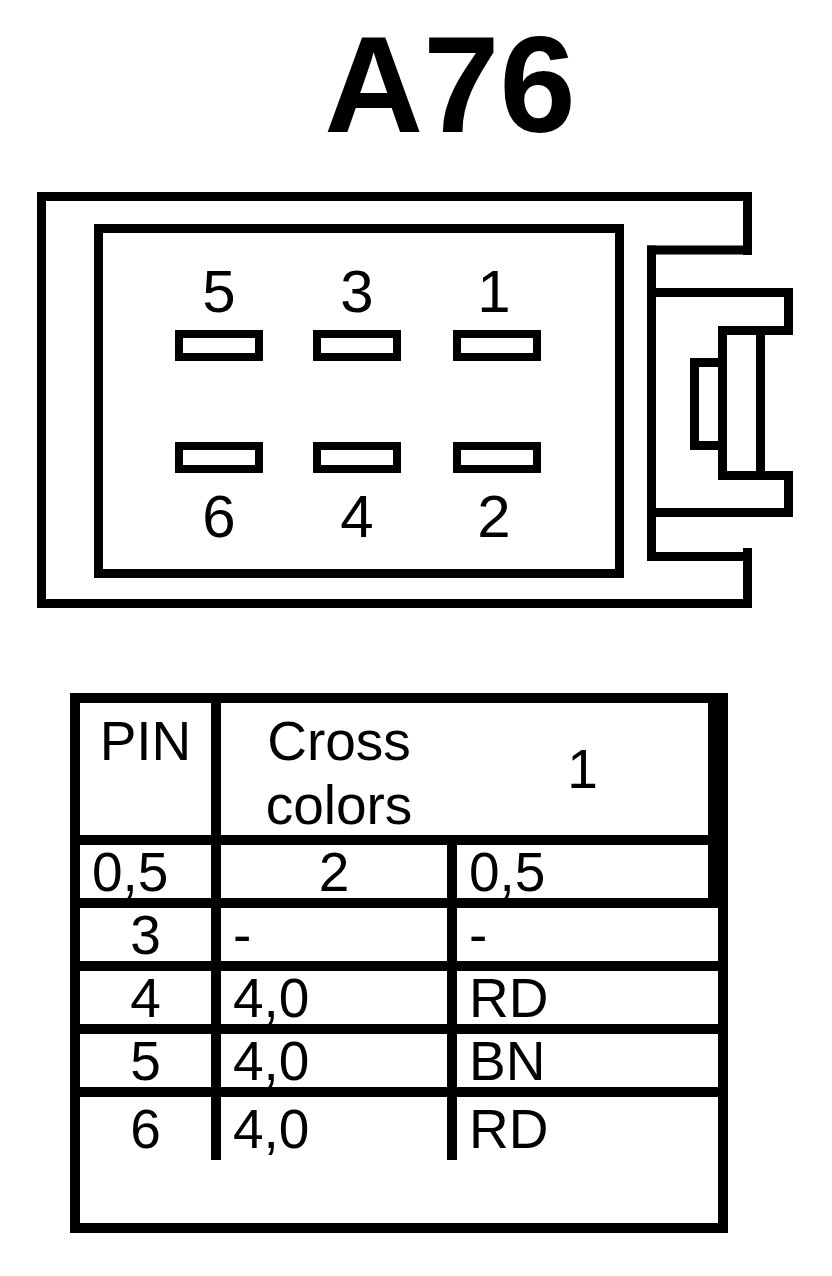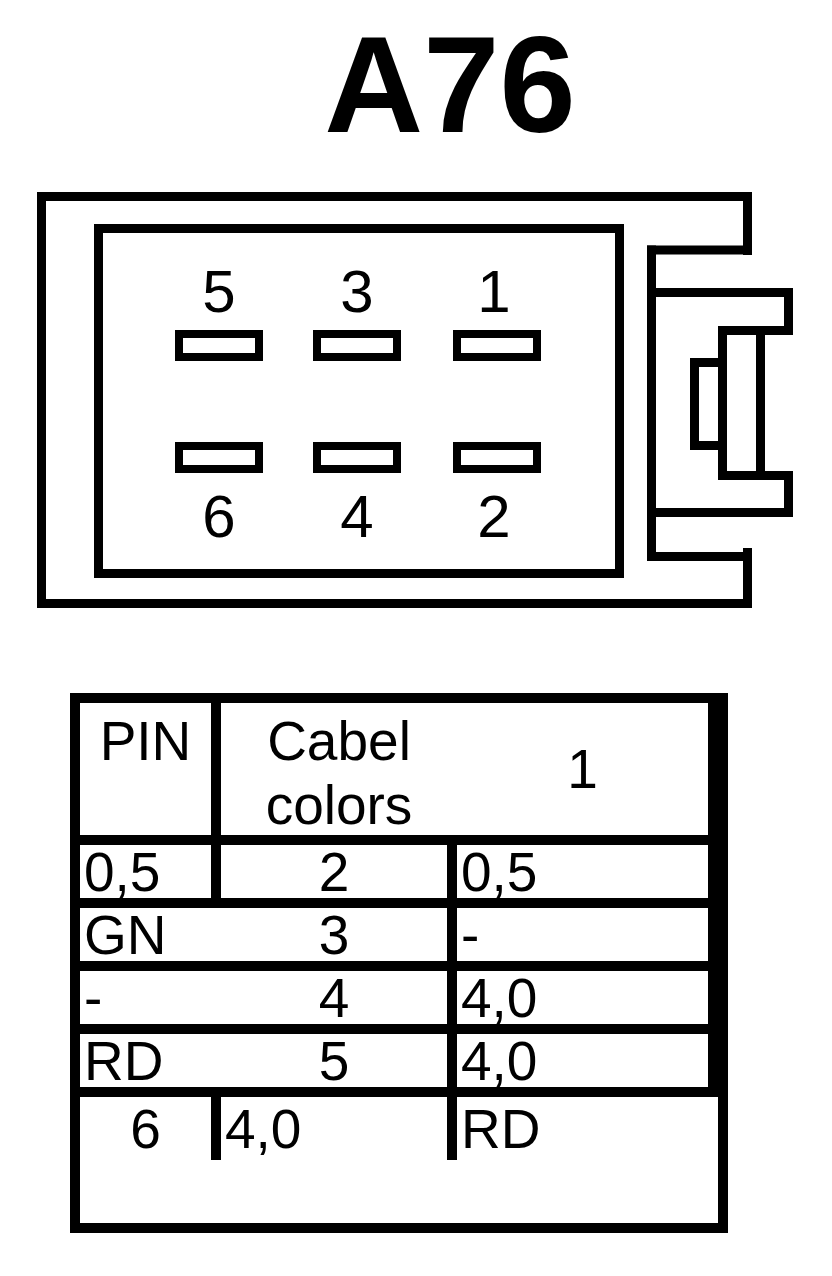--- a/index.html
+++ b/index.html
@@ -76,21 +76,21 @@
   .cell.hdr {
     text-align: center;
     padding-top: 6px;
     line-height: 64px;
   }
   .cell.data {
     display: flex;
     align-items: center;
   }
   .cell.data.c0 { justify-content: center; }
-  .cell.data.c1, .cell.data.c2 { padding-left: 4px; }
+  .cell.data.c1, .cell.data.c2 { padding-left: 12px; }
 </style>
 </head>
 <body>
 
 <div class="title">A76</div>
 
 <svg class="connector-svg" viewBox="0 0 832 1276" xmlns="http://www.w3.org/2000/svg">
 
   <g>
     <line x1="37" y1="196.5" x2="752" y2="196.5" stroke-width="9"></line>
@@ -133,36 +133,36 @@
     <line x1="788.5" y1="471" x2="788.5" y2="517" stroke-width="9"></line>
     <line x1="647" y1="512.5" x2="793" y2="512.5" stroke-width="9"></line>
     <line x1="647" y1="556.5" x2="752" y2="556.5" stroke-width="9"></line>
     <rect x="694.5" y="362.5" width="28" height="83" stroke-width="9"></rect>
   </g>
 </svg>
 
 <div class="pin-table">
 
   <div class="cell hdr c0">PIN</div>
-  <div class="cell hdr c2">Cabel colors</div>
+  <div class="cell hdr c2">Cross colors</div>
 
   <div class="cell data c0">1</div>
   <div class="cell data c1">0,5</div>
 
   <div class="cell data c0">2</div>
   <div class="cell data c1">0,5</div>
-  <div class="cell data c2">GN</div>
 
   <div class="cell data c0">3</div>
   <div class="cell data c1">-</div>
   <div class="cell data c2">-</div>
 
   <div class="cell data c0">4</div>
   <div class="cell data c1">4,0</div>
   <div class="cell data c2">RD</div>
 
   <div class="cell data c0">5</div>
   <div class="cell data c1">4,0</div>
+  <div class="cell data c2">BN</div>
 
   <div class="cell data c0 r6">6</div>
   <div class="cell data c1 r6">4,0</div>
   <div class="cell data c2 r6">RD</div>
 </div>
 
 </body></html>

